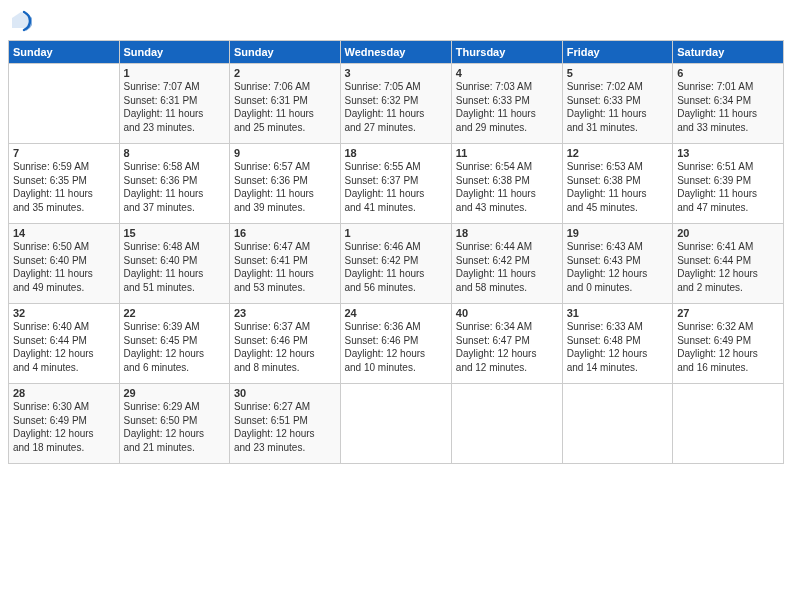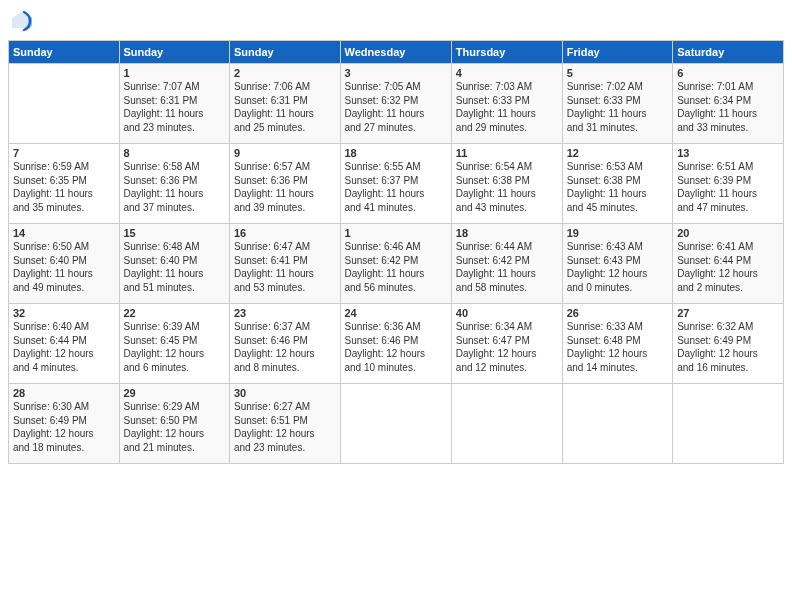--- a/index.html
+++ b/index.html
@@ -233,21 +233,21 @@
           </td>
           <td>
             <span class="day-num">24</span>
             <div class="day-info">Sunrise: 6:36 AM<br>Sunset: 6:46 PM<br>Daylight: 12 hours<br>and 10 minutes.</div>
           </td>
           <td>
             <span class="day-num">40</span>
             <div class="day-info">Sunrise: 6:34 AM<br>Sunset: 6:47 PM<br>Daylight: 12 hours<br>and 12 minutes.</div>
           </td>
           <td>
-            <span class="day-num">26</span>
+            <span class="day-num">31</span>
             <div class="day-info">Sunrise: 6:33 AM<br>Sunset: 6:48 PM<br>Daylight: 12 hours<br>and 14 minutes.</div>
           </td>
           <td>
             <span class="day-num">27</span>
             <div class="day-info">Sunrise: 6:32 AM<br>Sunset: 6:49 PM<br>Daylight: 12 hours<br>and 16 minutes.</div>
           </td>
         </tr>
         <tr>
           <td>
             <span class="day-num">28</span>

